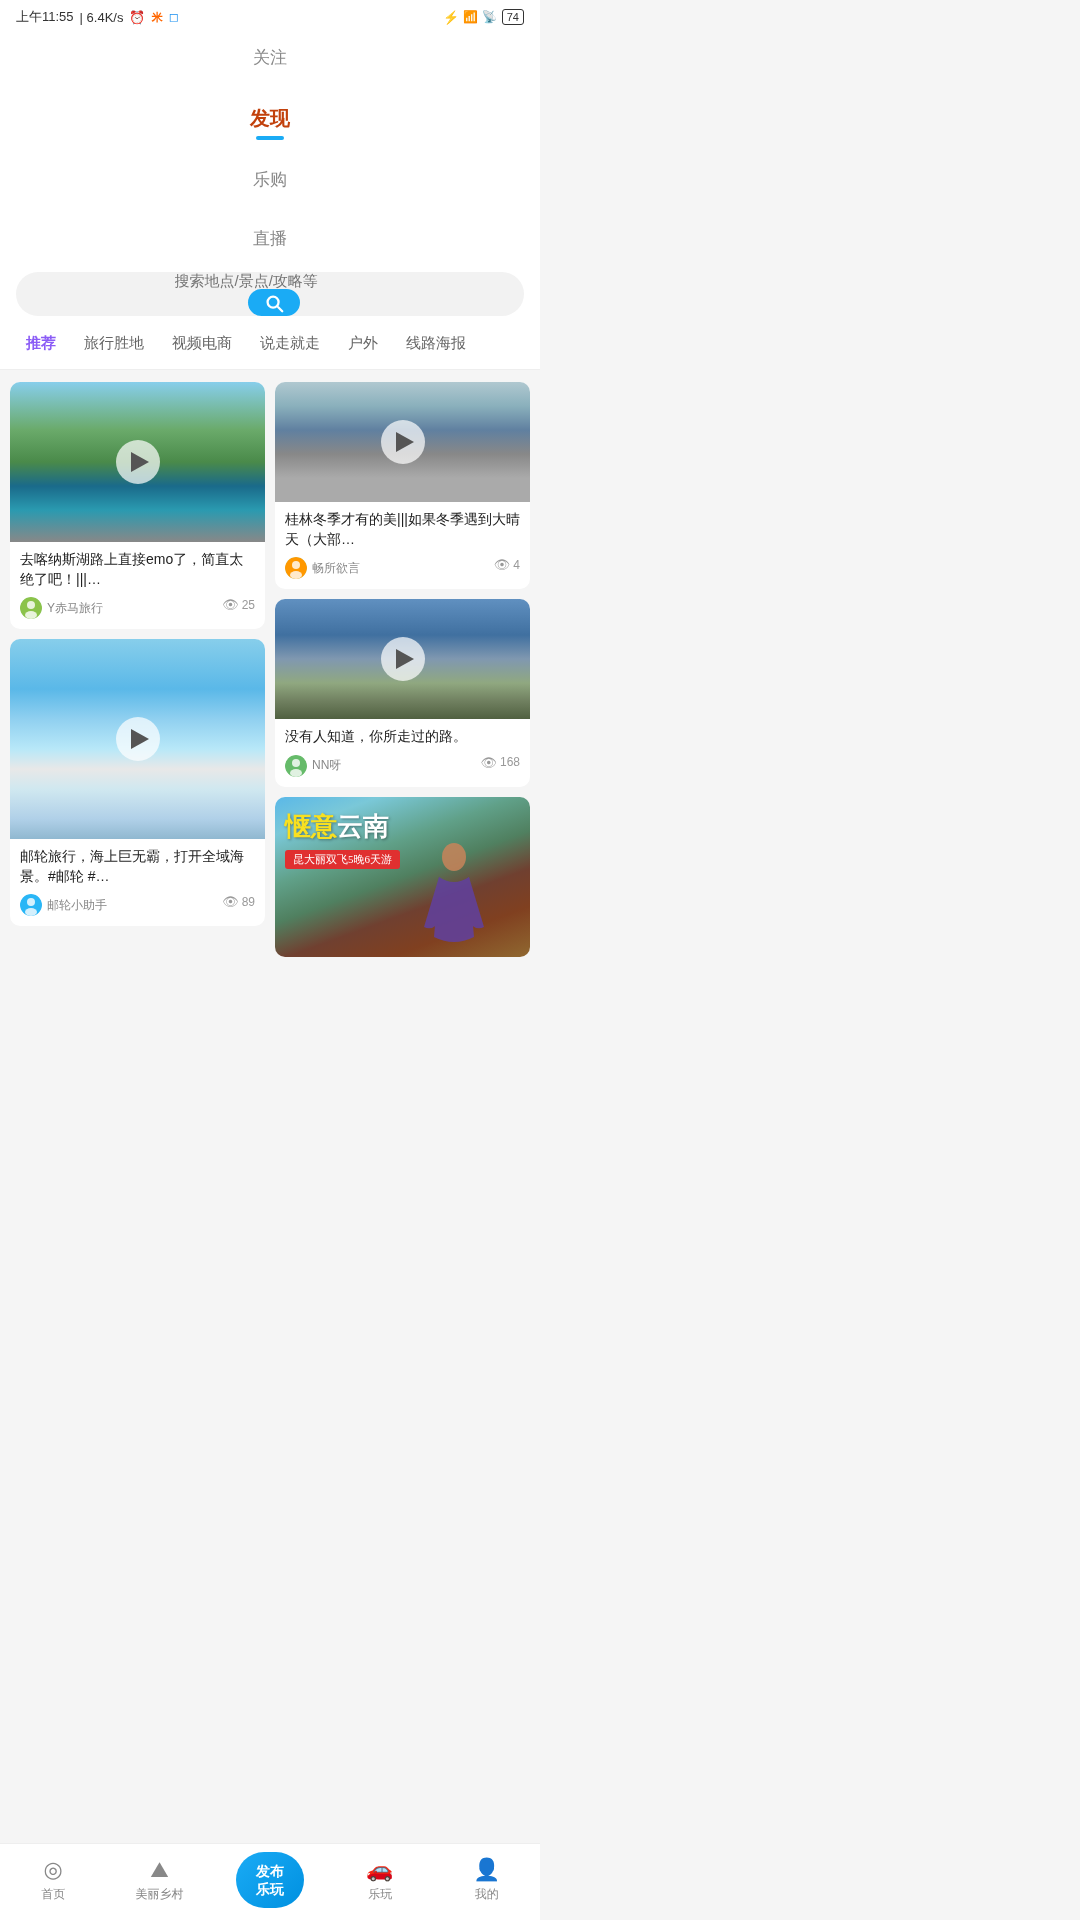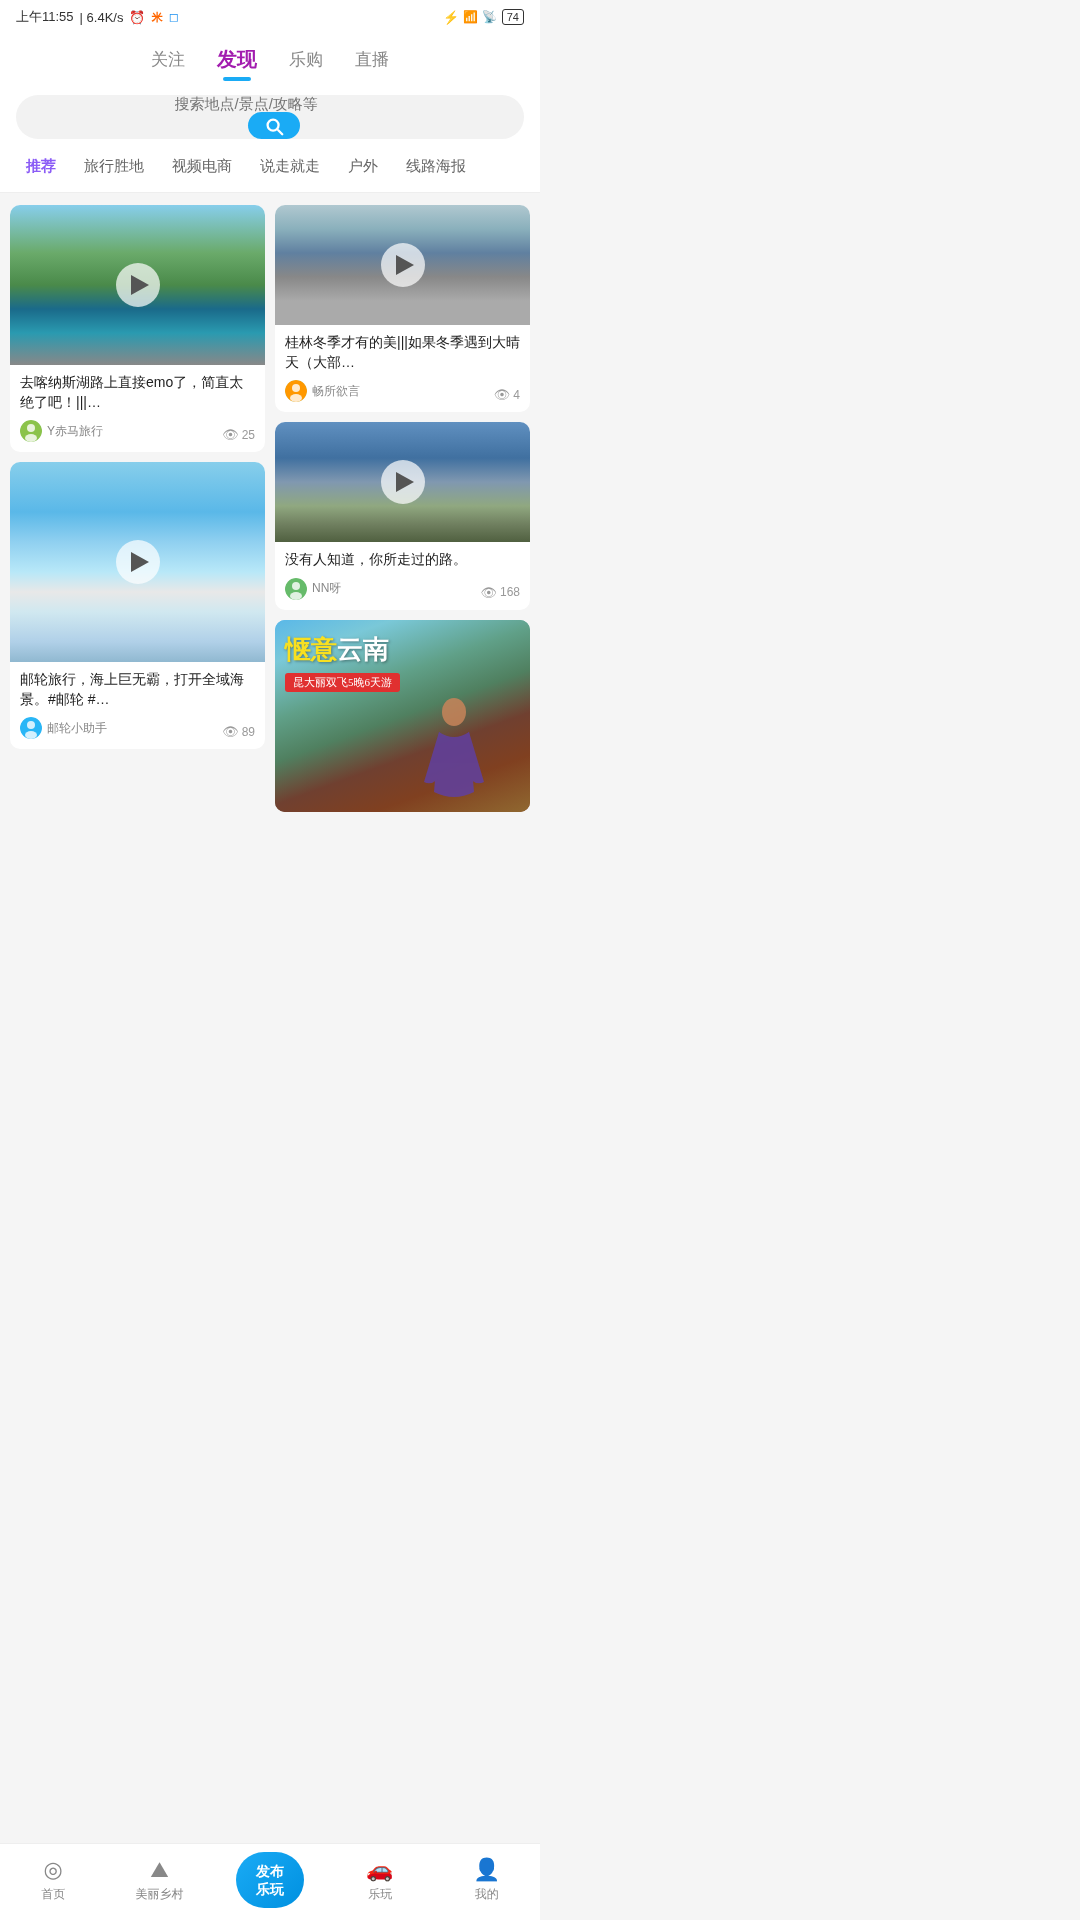--- a/index.html
+++ b/index.html
@@ -27,29 +27,30 @@
     .status-right { display: flex; align-items: center; gap: 4px; }
 
     
     .nav-tabs {
       background: #fff;
       display: flex;
       justify-content: center;
       align-items: center;
       gap: 32px;
       padding: 12px 0 8px;
+      flex-direction: column;
     }
     .nav-tab {
       font-size: 17px;
       color: #888;
       cursor: pointer;
       padding-bottom: 4px;
     }
     .nav-tab.active {
-      color: #a21caf;
+      color: #c2410c;
       font-weight: bold;
       font-size: 20px;
       position: relative;
     }
     .nav-tab.active::after {
       content: '';
       position: absolute;
       bottom: -4px;
       left: 50%;
       transform: translateX(-50%);
@@ -166,21 +167,21 @@
       color: #222;
       line-height: 1.4;
       margin-bottom: 8px;
       display: -webkit-box;
       -webkit-line-clamp: 2;
       -webkit-box-orient: vertical;
       overflow: hidden;
     }
     .card-meta {
       display: flex;
-      align-items: flex-end;
+      align-items: flex-start;
       justify-content: space-between;
     }
     .card-author {
       display: flex;
       align-items: center;
       gap: 5px;
     }
     .avatar {
       width: 22px;
       height: 22px;
@@ -278,22 +279,23 @@
 
     
     .promo-card {
       background: #fff;
       border-radius: 10px;
       overflow: hidden;
     }
 
     .yunnan-overlay {
       position: relative;
-      height: 192px;
+      height: 160px;
       background: linear-gradient(160deg, #5ab8e8 0%, #7ac8d8 20%, #60a088 40%, #508060 55%, #704030 70%, #804020 85%);
+      border-radius: 19px;
     }
 
     .spacer { height: 80px; }
 
     
     .scenic-wrap {
       position: relative;
       overflow: hidden;
     }
   </style>

